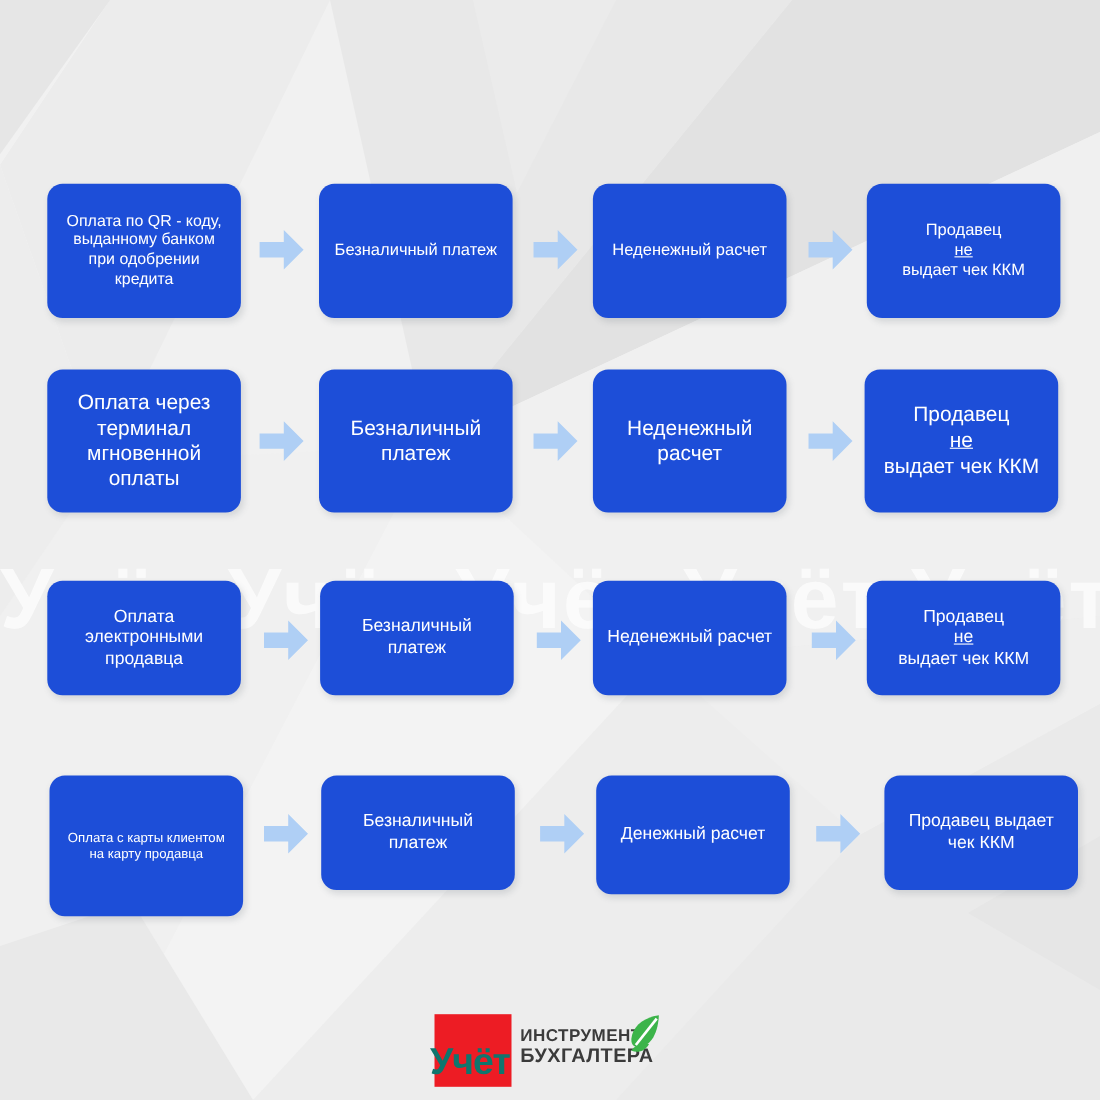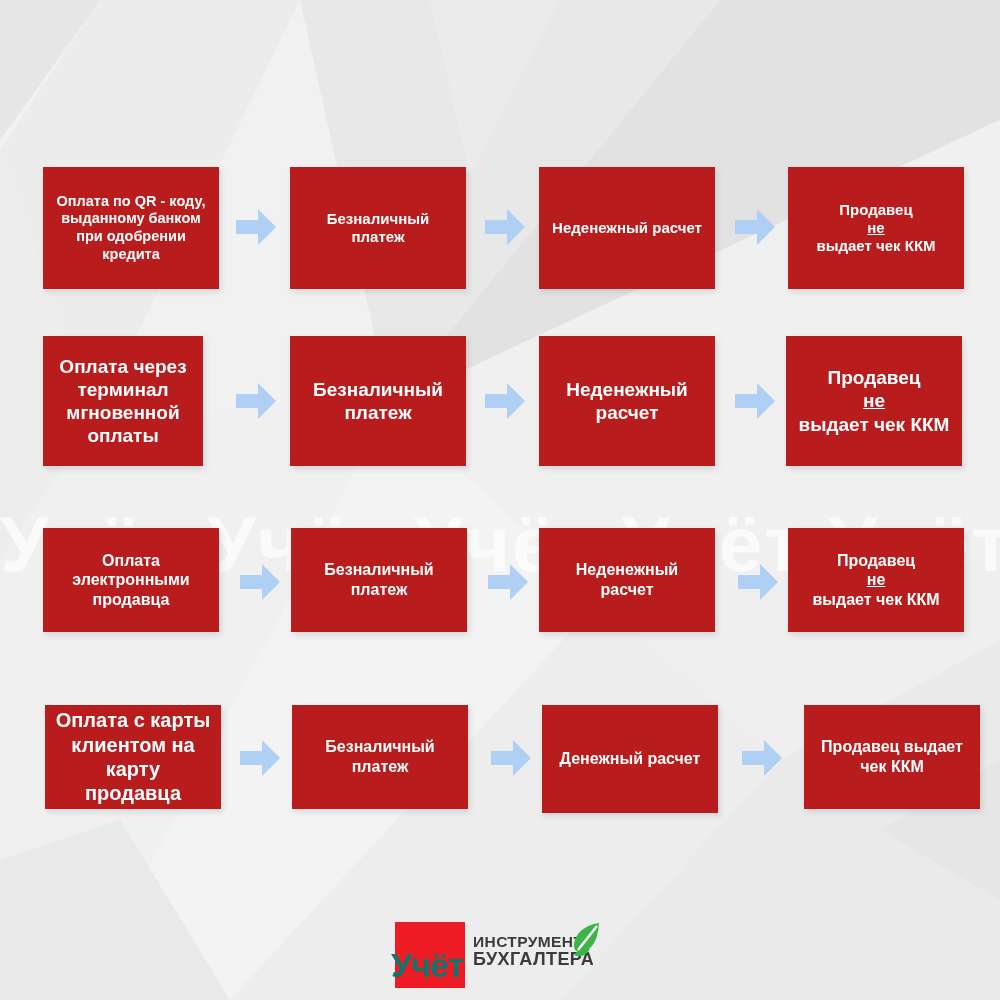--- a/index.html
+++ b/index.html
@@ -30,24 +30,24 @@
     opacity:.72;
     white-space:nowrap;
     user-select:none;
     line-height:1;
   }
   
   .row{position:absolute;left:0;width:1000px;}
   .node{
     position:absolute;
     box-sizing:border-box;
-    background:#b91c1c;
-    border-radius:0;
+    background:#1d4ed8;
+    border-radius:14px;
     color:#ffffff;
-    font-weight:700;
+    font-weight:400;
     text-align:center;
     display:flex;
     align-items:center;
     justify-content:center;
     padding:6px 10px;
     box-shadow:2px 3px 6px rgba(90,100,110,.18);
     line-height:1.22;
   }
   .node span{display:block;width:100%;}
   .node u{text-decoration:underline;text-underline-offset:1px;}
@@ -142,21 +142,21 @@
       <svg viewBox="0 0 44 40">
           <path d="M2 13 H24 V2 L42 20 L24 38 V27 H2 Z" fill="#afcff5"></path>
         </svg>
     </div>
     <div class="node" style="left:788px;top:167px;width:176px;height:122px;font-size:15px;">
       <span><span>Продавец </span><u>не</u><span> выдает чек ККМ</span></span>
     </div>
   </div>
 
   <div class="row" style="top:0">
-    <div class="node" style="left:43px;top:336px;width:160px;height:130px;font-size:19px;justify-content:center;">
+    <div class="node" style="left:43px;top:336px;width:176px;height:130px;font-size:19px;justify-content:center;">
       <span>Оплата через терминал мгновенной оплаты</span>
     </div>
     <div class="arrow" style="left:234px;top:381px;">
       <svg viewBox="0 0 44 40">
           <path d="M2 13 H24 V2 L42 20 L24 38 V27 H2 Z" fill="#afcff5"></path>
         </svg>
     </div>
     <div class="node" style="left:290px;top:336px;width:176px;height:130px;font-size:19px;">
       <span>Безналичный платеж</span>
     </div>
@@ -202,21 +202,21 @@
       <svg viewBox="0 0 44 40">
           <path d="M2 13 H24 V2 L42 20 L24 38 V27 H2 Z" fill="#afcff5"></path>
         </svg>
     </div>
     <div class="node" style="left:788px;top:528px;width:176px;height:104px;font-size:16px;">
       <span><span>Продавец </span><u>не</u><span> выдает чек ККМ</span></span>
     </div>
   </div>
 
   <div class="row" style="top:0">
-    <div class="node" style="left:45px;top:705px;width:176px;height:104px;font-size:20px;align-items:center;">
+    <div class="node" style="left:45px;top:705px;width:176px;height:128px;font-size:12px;align-items:center;">
       <span>Оплата с карты клиентом на карту продавца</span>
     </div>
     <div class="arrow" style="left:238px;top:738px;">
       <svg viewBox="0 0 44 40">
           <path d="M2 13 H24 V2 L42 20 L24 38 V27 H2 Z" fill="#afcff5"></path>
         </svg>
     </div>
     <div class="node" style="left:292px;top:705px;width:176px;height:104px;font-size:16px;">
       <span>Безналичный платеж</span>
     </div>

